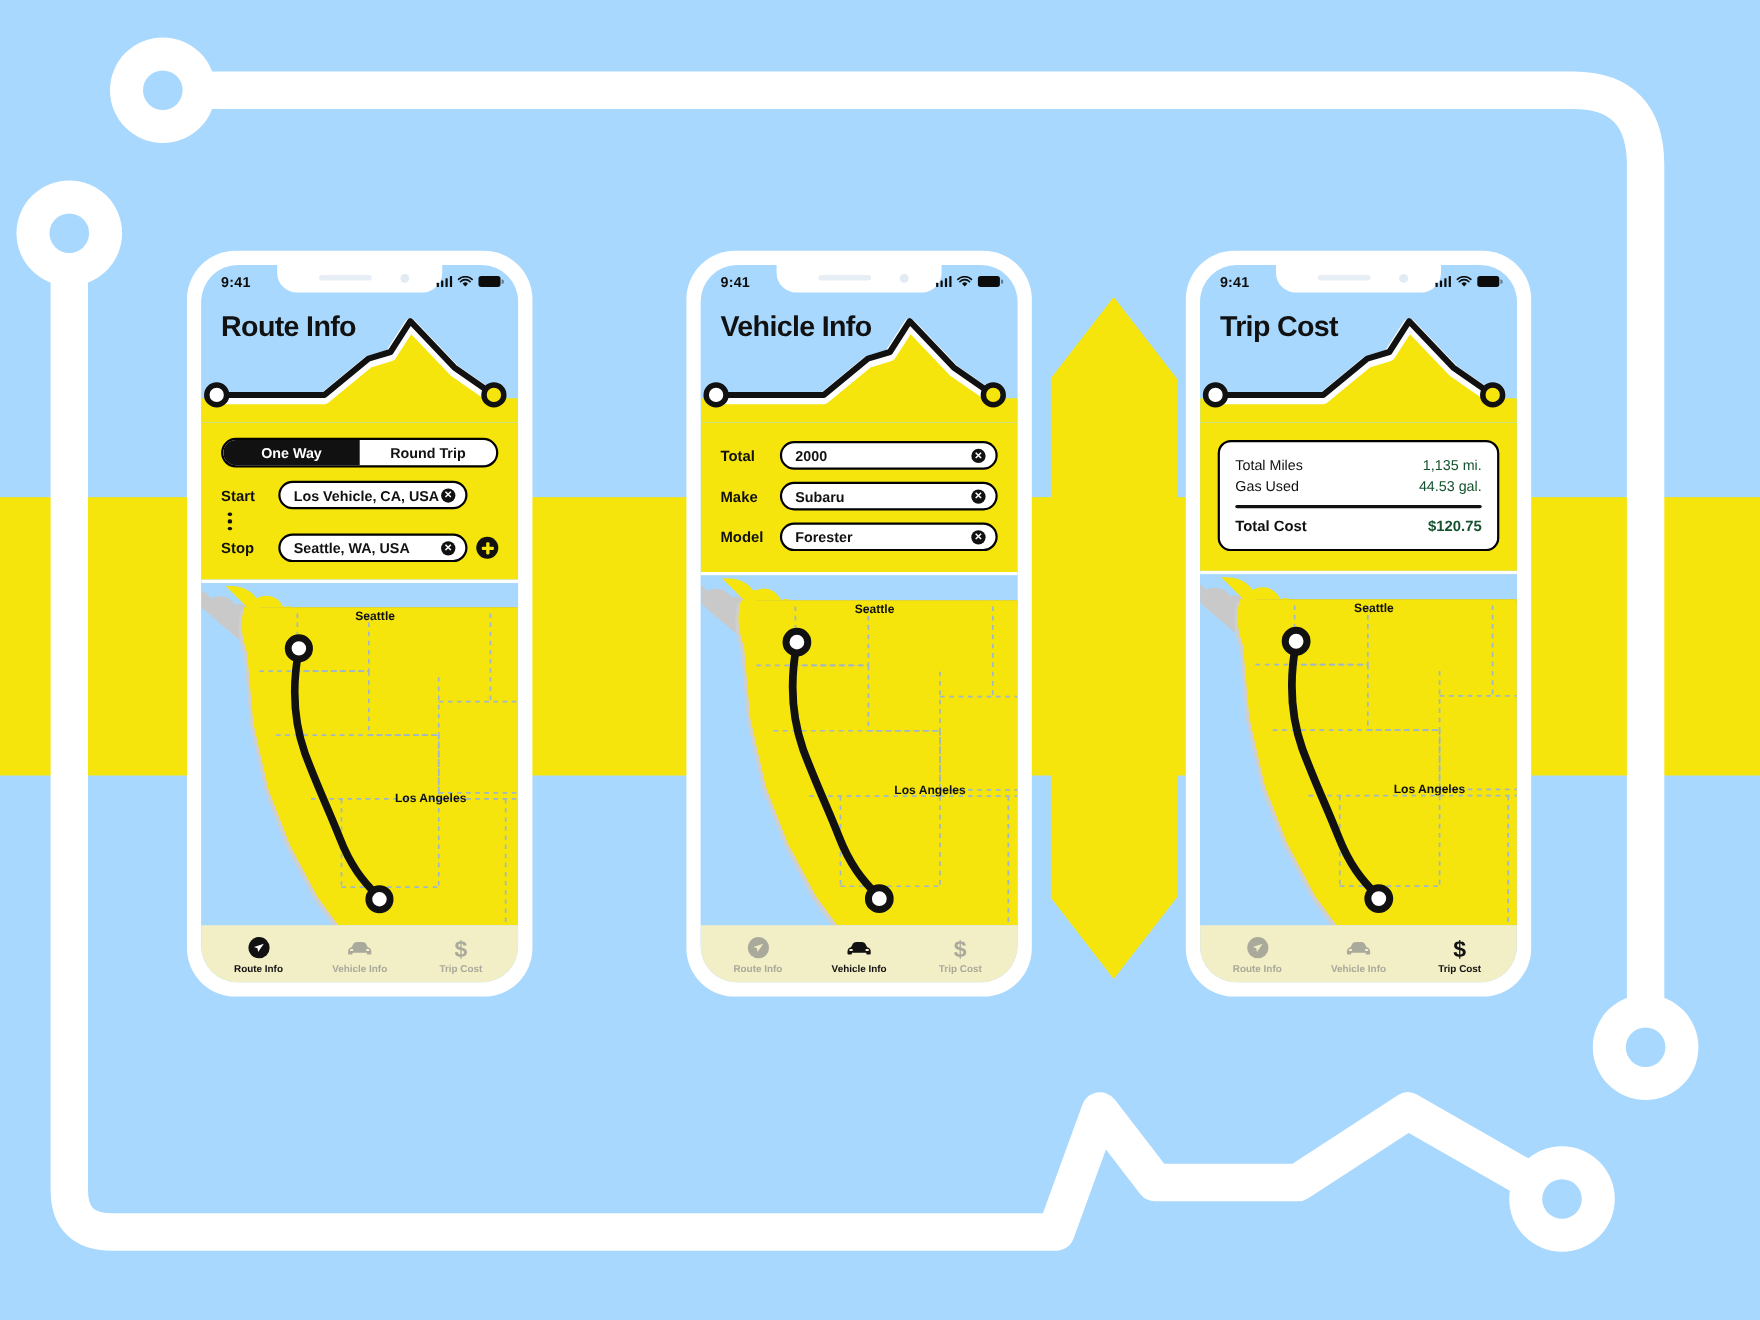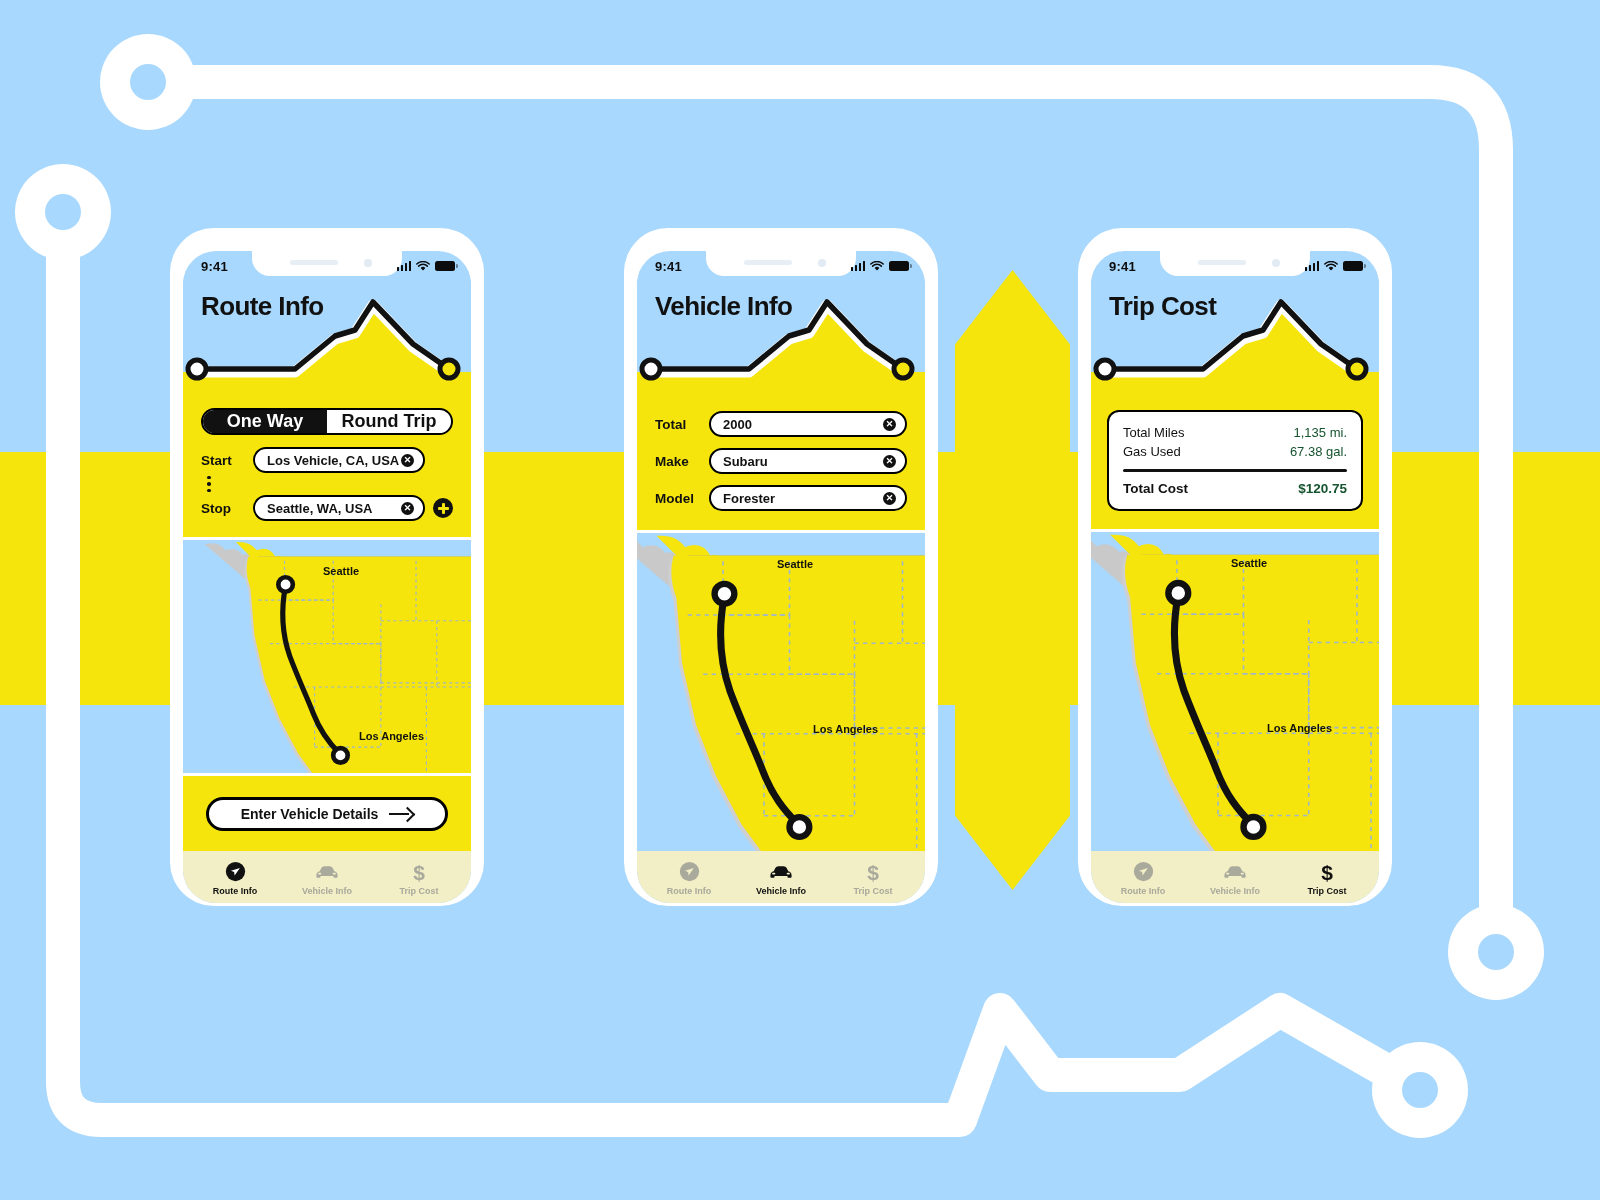--- a/index.html
+++ b/index.html
@@ -38,21 +38,21 @@
     background: #ffffff;
     border-radius: 44px;
     box-shadow: 0 0 0 0 rgba(0,0,0,0);
   }
   #phone1 { left: 170px; top: 228px; }
   #phone2 { left: 624px; top: 228px; }
   #phone3 { left: 1078px; top: 228px; }
 
   .screen {
     position: absolute;
-    left: 13px; top: 23px;
+    left: 13px; top: 13px;
     width: 288px; height: 652px;
     border-radius: 33px;
     overflow: hidden;
     background: #a8d8fd;
     display: flex;
     flex-direction: column;
   }
   .notch {
     position: absolute;
     left: 50%; top: 0; transform: translateX(-50%);
@@ -121,21 +121,21 @@
     width: 100%;
     height: 27px;
     border: 2.5px solid #000;
     border-radius: 14px;
     overflow: hidden;
     background: #fff;
     margin-bottom: 12px;
   }
   .segmented div {
     flex: 1; display: flex; align-items: center; justify-content: center;
-    font-size: 18px; font-weight: bold; color: #111;
+    font-size: 13px; font-weight: bold; color: #111;
   }
   .segmented div.active { background: #111; color: #fff; }
 
   
   .field-row { display: flex; align-items: center; gap: 8px; }
   .field-label {
     width: 44px; text-align: left;
     font-size: 13.5px; font-weight: bold; color: #111;
     flex: 0 0 44px;
   }
@@ -360,26 +360,20 @@
             <path d="M240 142 L240 225"></path>
           </g>
           <path d="M104 44 C99 70 101 92 108 112 C117 136 124 150 131 168 C138 186 146 196 156 206" stroke="#111111" stroke-width="5" fill="none" stroke-linecap="round"></path>
           <circle cx="104" cy="43" r="7" fill="#ffffff" stroke="#111111" stroke-width="4.5"></circle>
           <circle cx="157" cy="208" r="7" fill="#ffffff" stroke="#111111" stroke-width="4.5"></circle>
         </svg>
         <div class="city-label lbl-seattle">Seattle</div>
         <div class="city-label lbl-la">Los Angeles</div>
       </div>
 
-      <div class="cta-wrap">
-        <div class="cta">
-          <span>Enter Vehicle Details</span>
-          <span class="arrow"></span>
-        </div>
-      </div>
 
       <div class="tabbar">
         <div class="tab active">
           <span class="ticon">
             <svg width="21" height="21" viewBox="0 0 24 24">
                 <circle cx="12" cy="12" r="11" fill="#111"></circle>
                 <path d="M17 8 L11 16.5 L10.4 12.6 L6.8 11.2 Z" fill="#fff"></path>
               </svg>
           </span>
           <span class="tlabel">Route Info</span>
@@ -570,21 +564,21 @@
       </div>
 
       <div class="panel cost">
         <div class="cost-card">
           <div class="cost-line">
             <span class="lbl">Total Miles</span>
             <span class="amt">1,135 mi.</span>
           </div>
           <div class="cost-line">
             <span class="lbl">Gas Used</span>
-            <span class="amt">67.38 gal.</span>
+            <span class="amt">44.53 gal.</span>
           </div>
           <div class="cost-rule"></div>
           <div class="cost-line total">
             <span class="lbl">Total Cost</span>
             <span class="amt">$120.75</span>
           </div>
         </div>
       </div>
 
       <div class="map">

